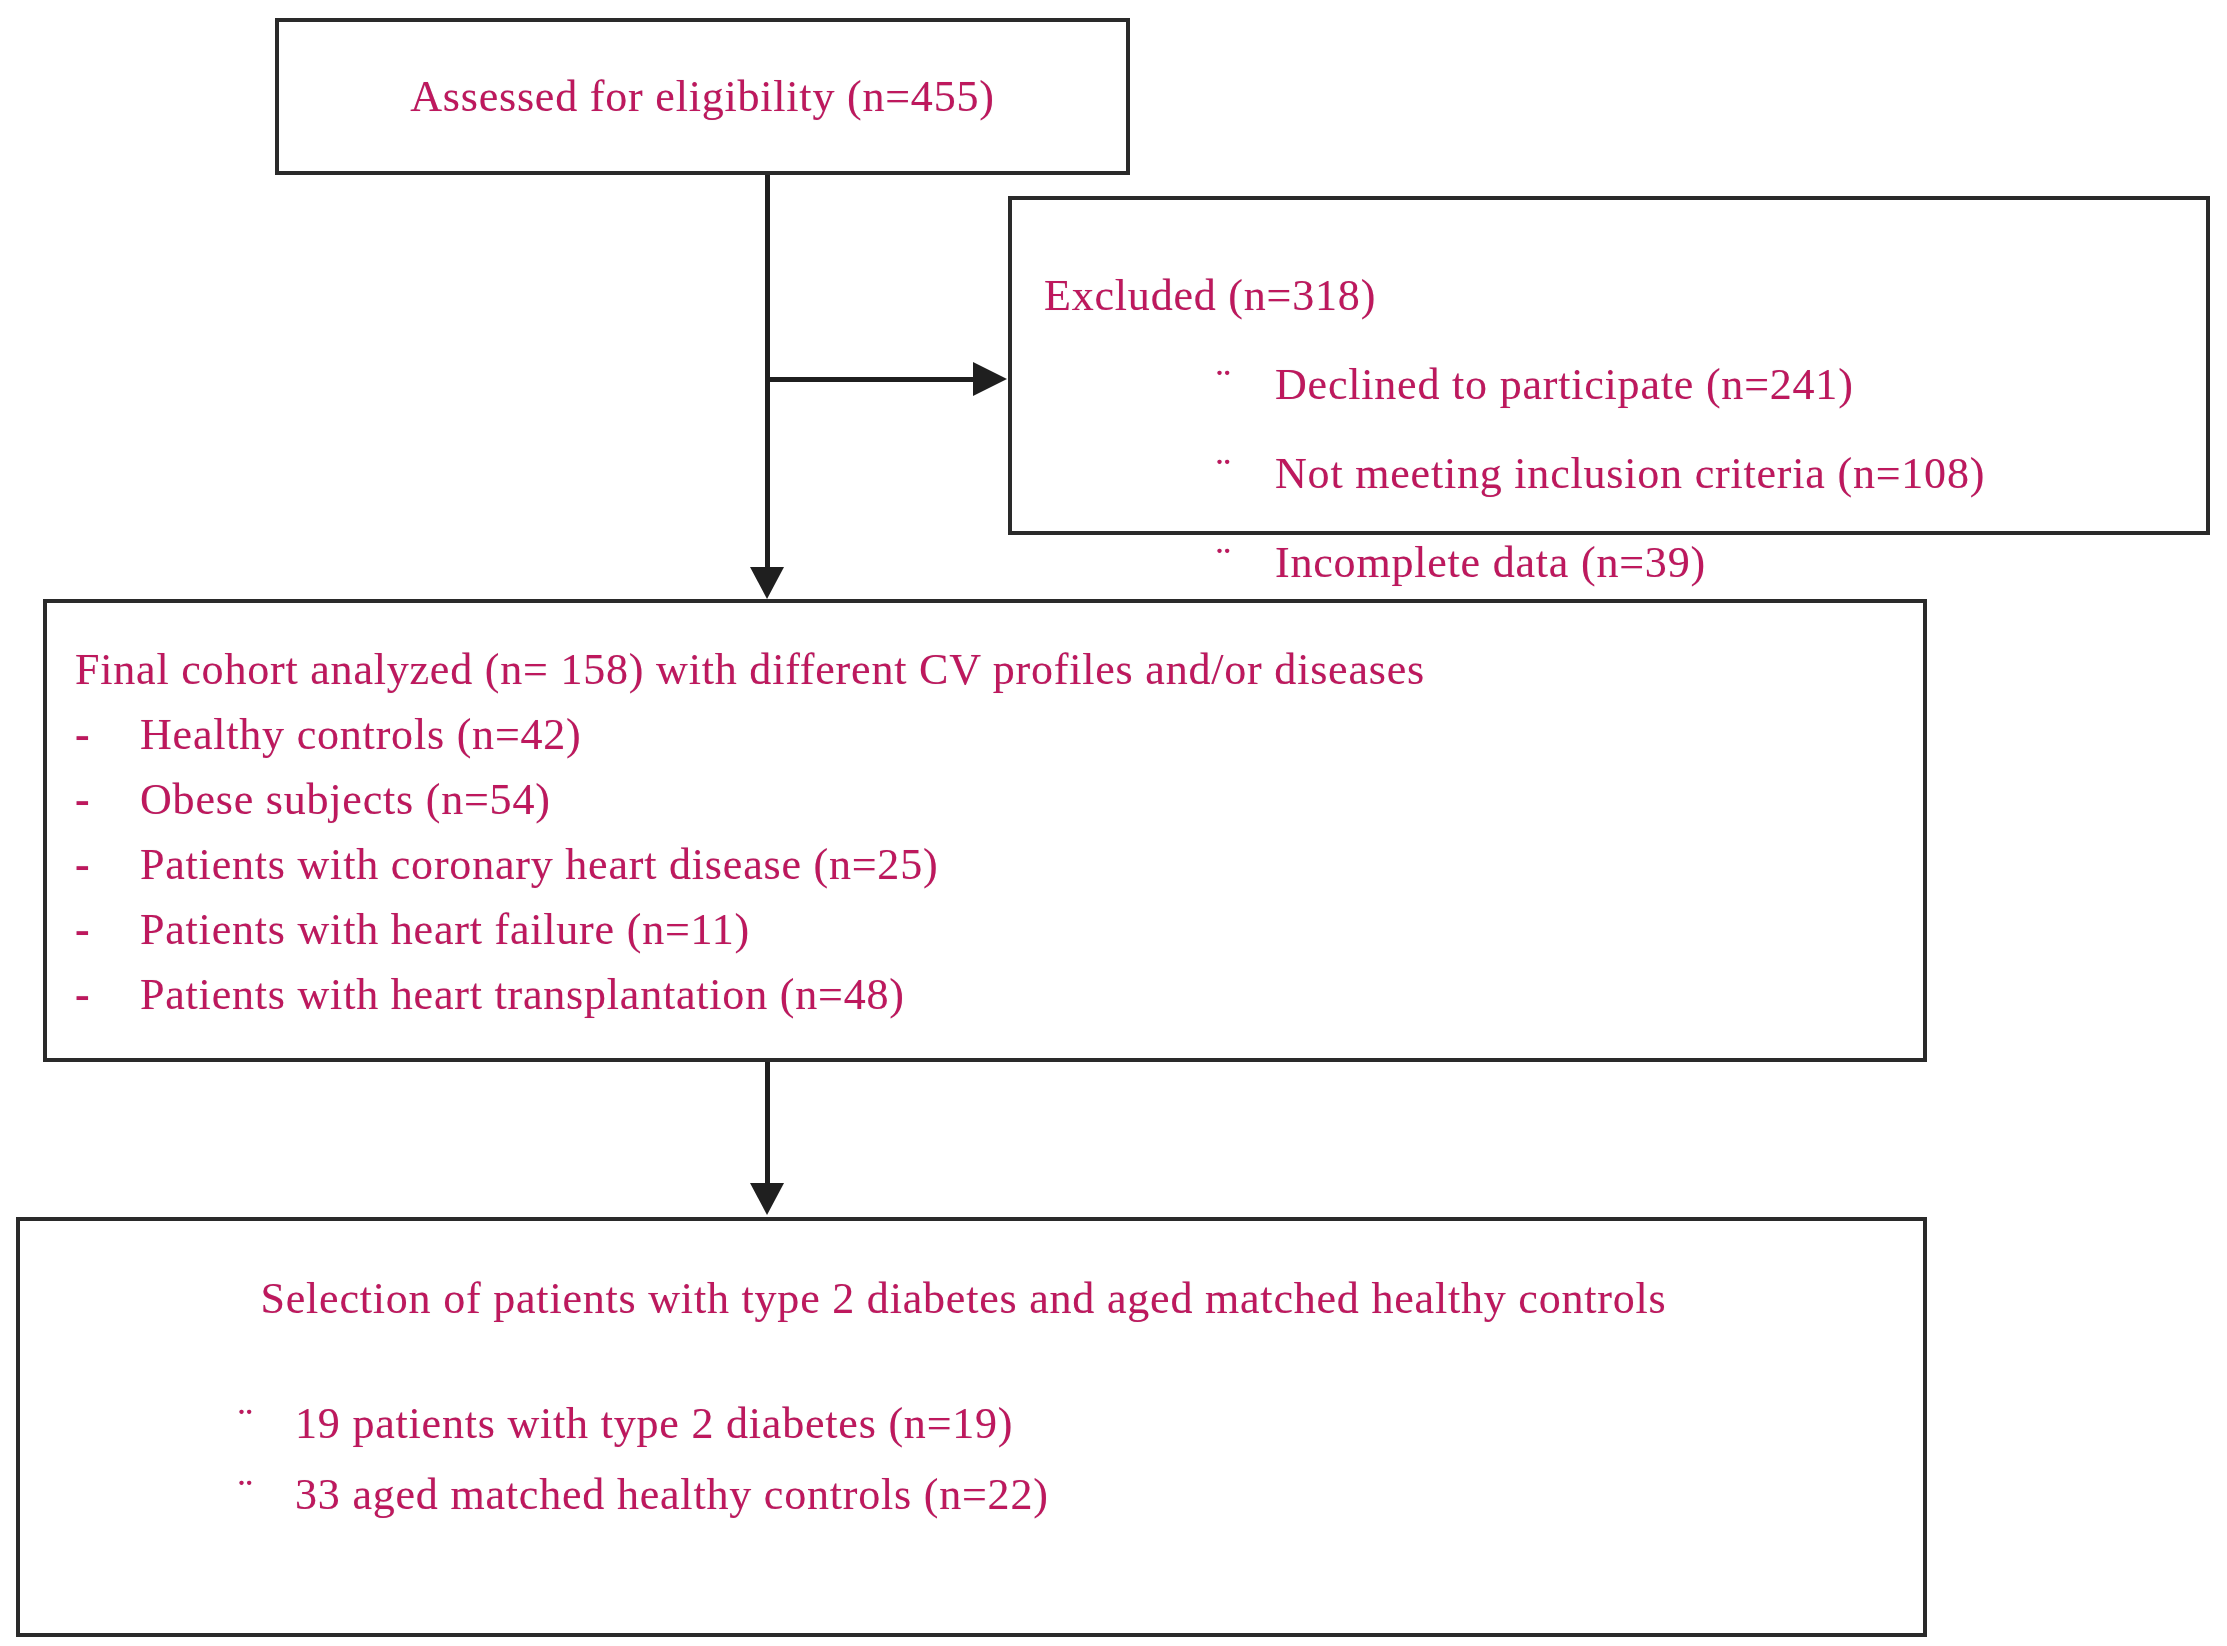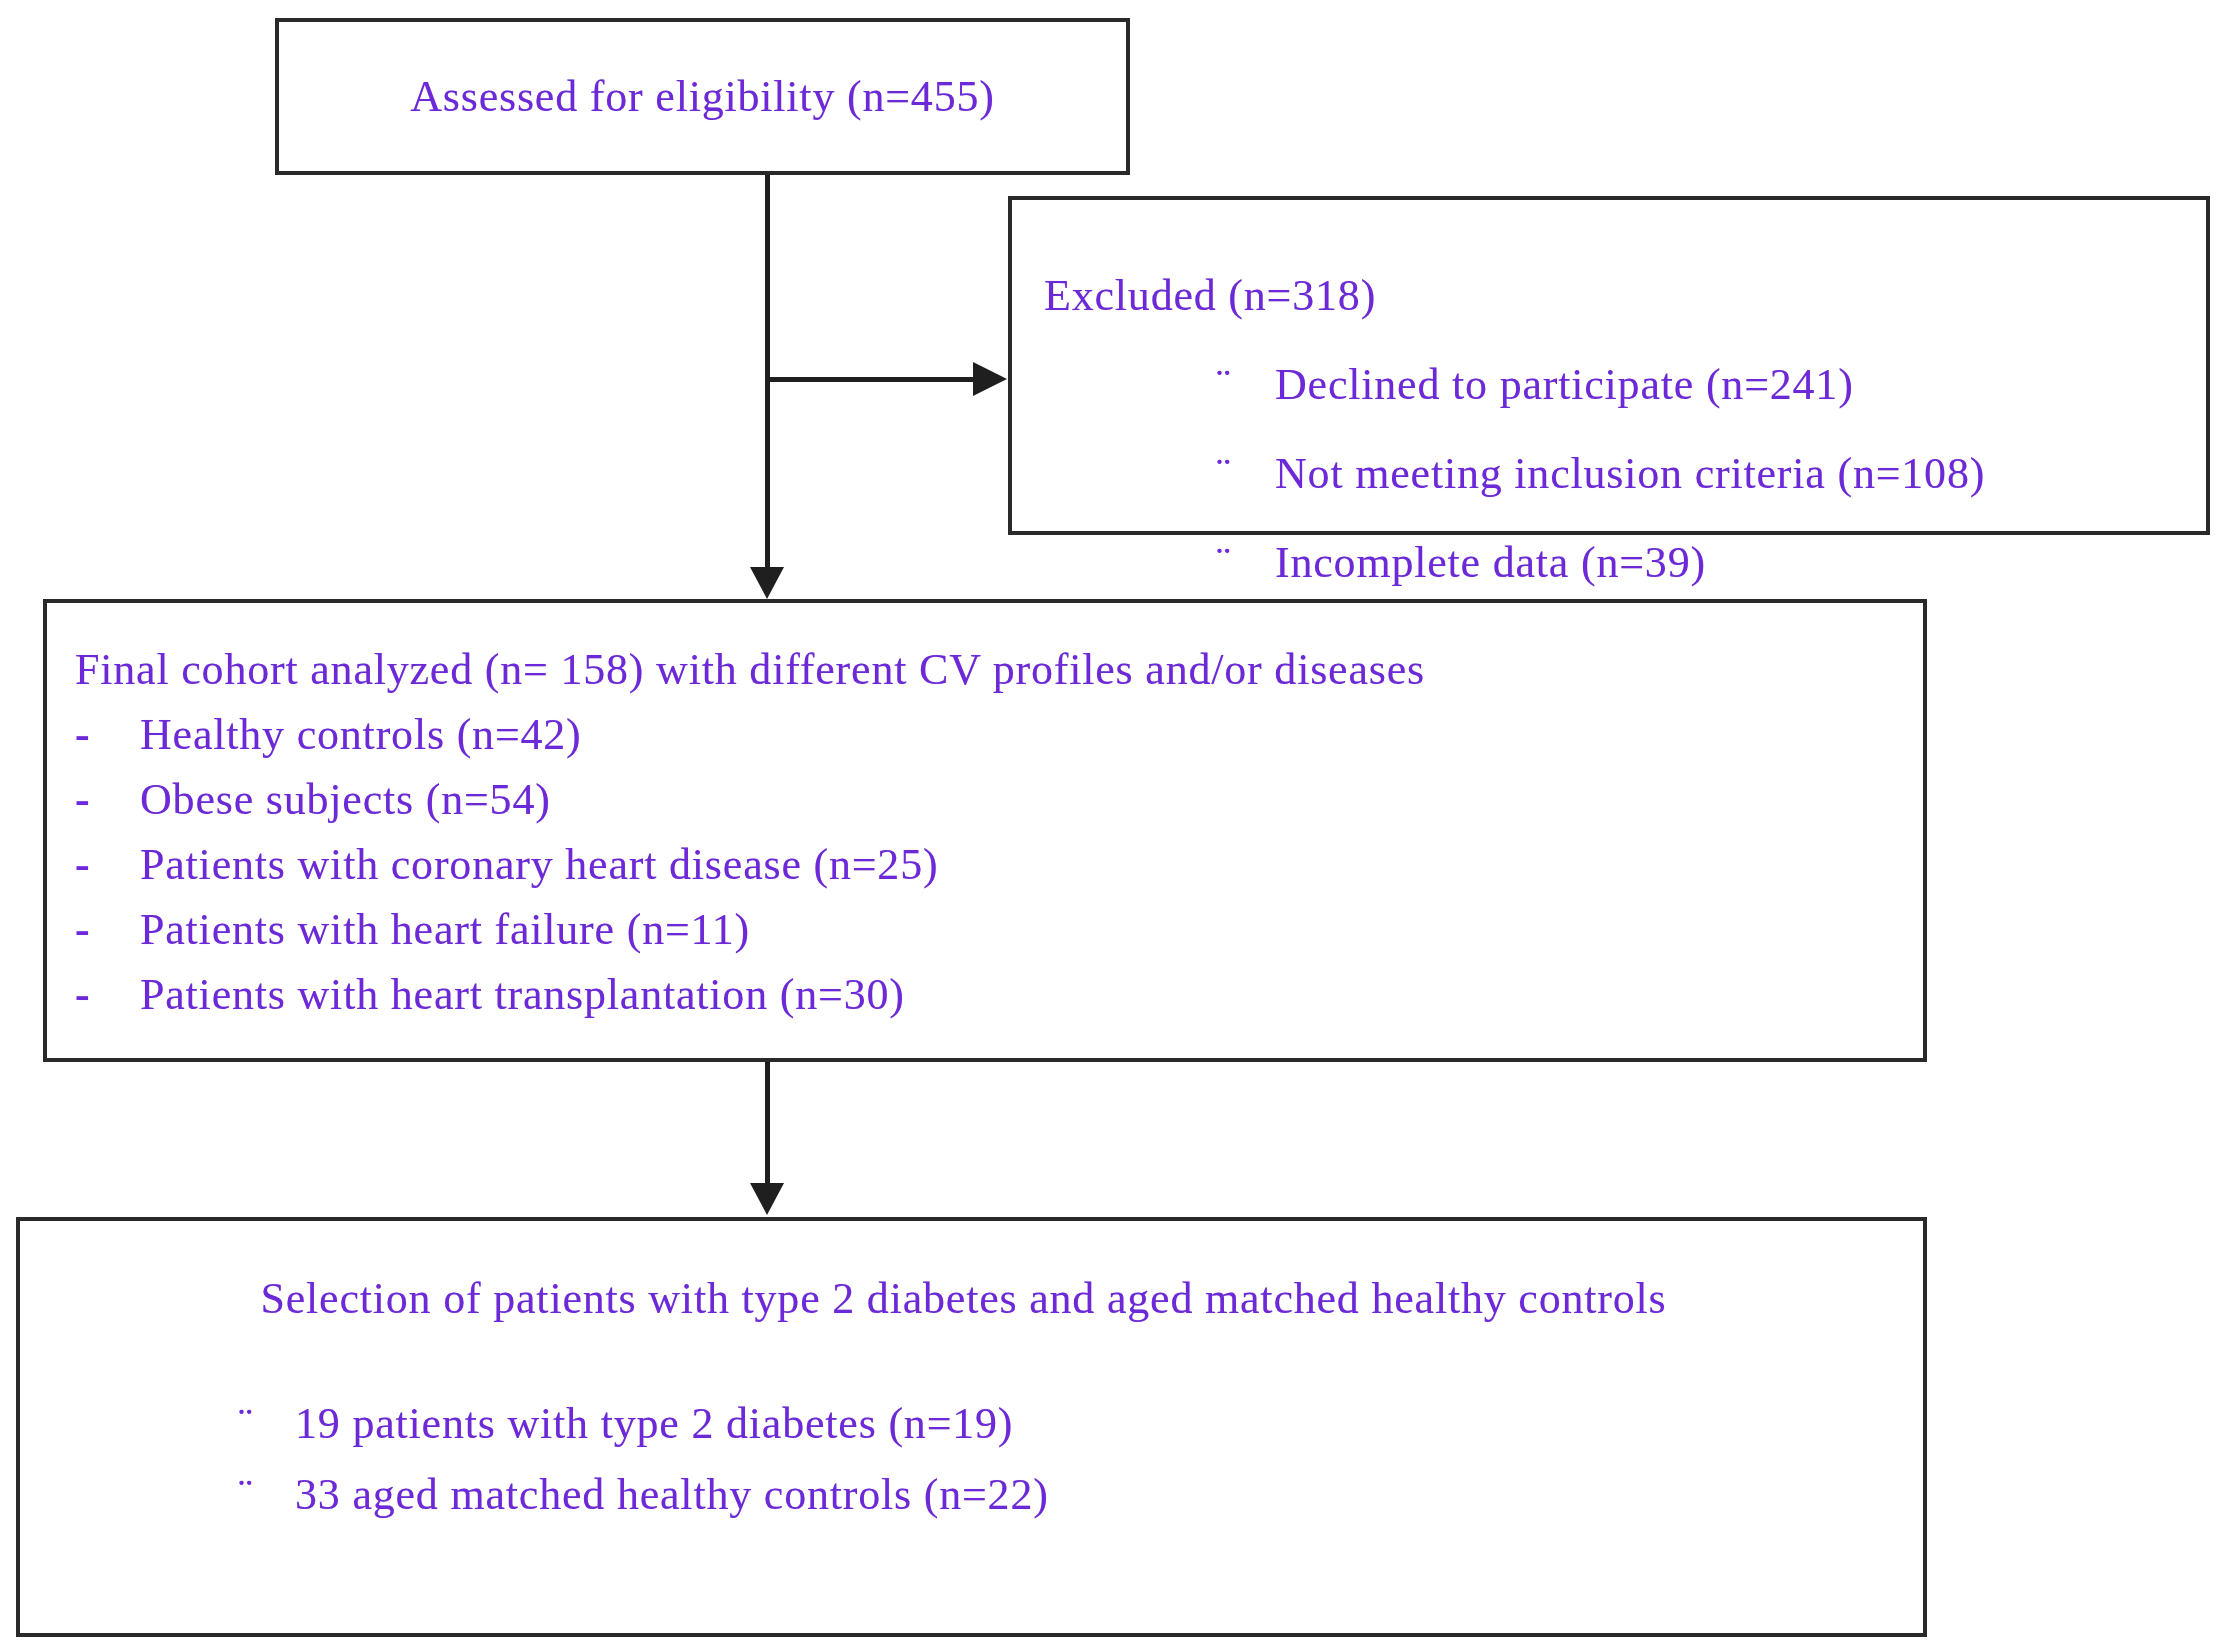--- a/index.html
+++ b/index.html
@@ -6,21 +6,21 @@
     margin: 0;
     padding: 0;
     background: #ffffff;
   }
   #canvas {
     position: relative;
     width: 2227px;
     height: 1647px;
     background: #ffffff;
     font-family: "Liberation Serif", "DejaVu Serif", serif;
-    color: #6d28d9;
+    color: #be185d;
     font-size: 44px;
     letter-spacing: 0.8px;
     line-height: 65px;
     text-shadow: 0 0 0.8px rgba(20,20,60,0.25);
   }
   .box {
     position: absolute;
     border: 4.9px solid #2a2a2a;
     background: #ffffff;
     box-sizing: border-box;
@@ -155,21 +155,21 @@
     <div class="row indent-row">
       <span class="blt">-</span>
       <span>Patients with coronary heart disease (n=25)</span>
     </div>
     <div class="row indent-row">
       <span class="blt">-</span>
       <span>Patients with heart failure (n=11)</span>
     </div>
     <div class="row indent-row">
       <span class="blt">-</span>
-      <span>Patients with heart transplantation (n=30)</span>
+      <span>Patients with heart transplantation (n=48)</span>
     </div>
   </div>
 
   <div class="vline" id="line-mid-down"></div>
   <div class="arrowhead" id="arrow-down-2"></div>
 
   <div class="box" id="box-selection">
     <div class="title-row">
       <span>Selection of patients with type 2 diabetes and aged matched healthy controls</span>
     </div>

